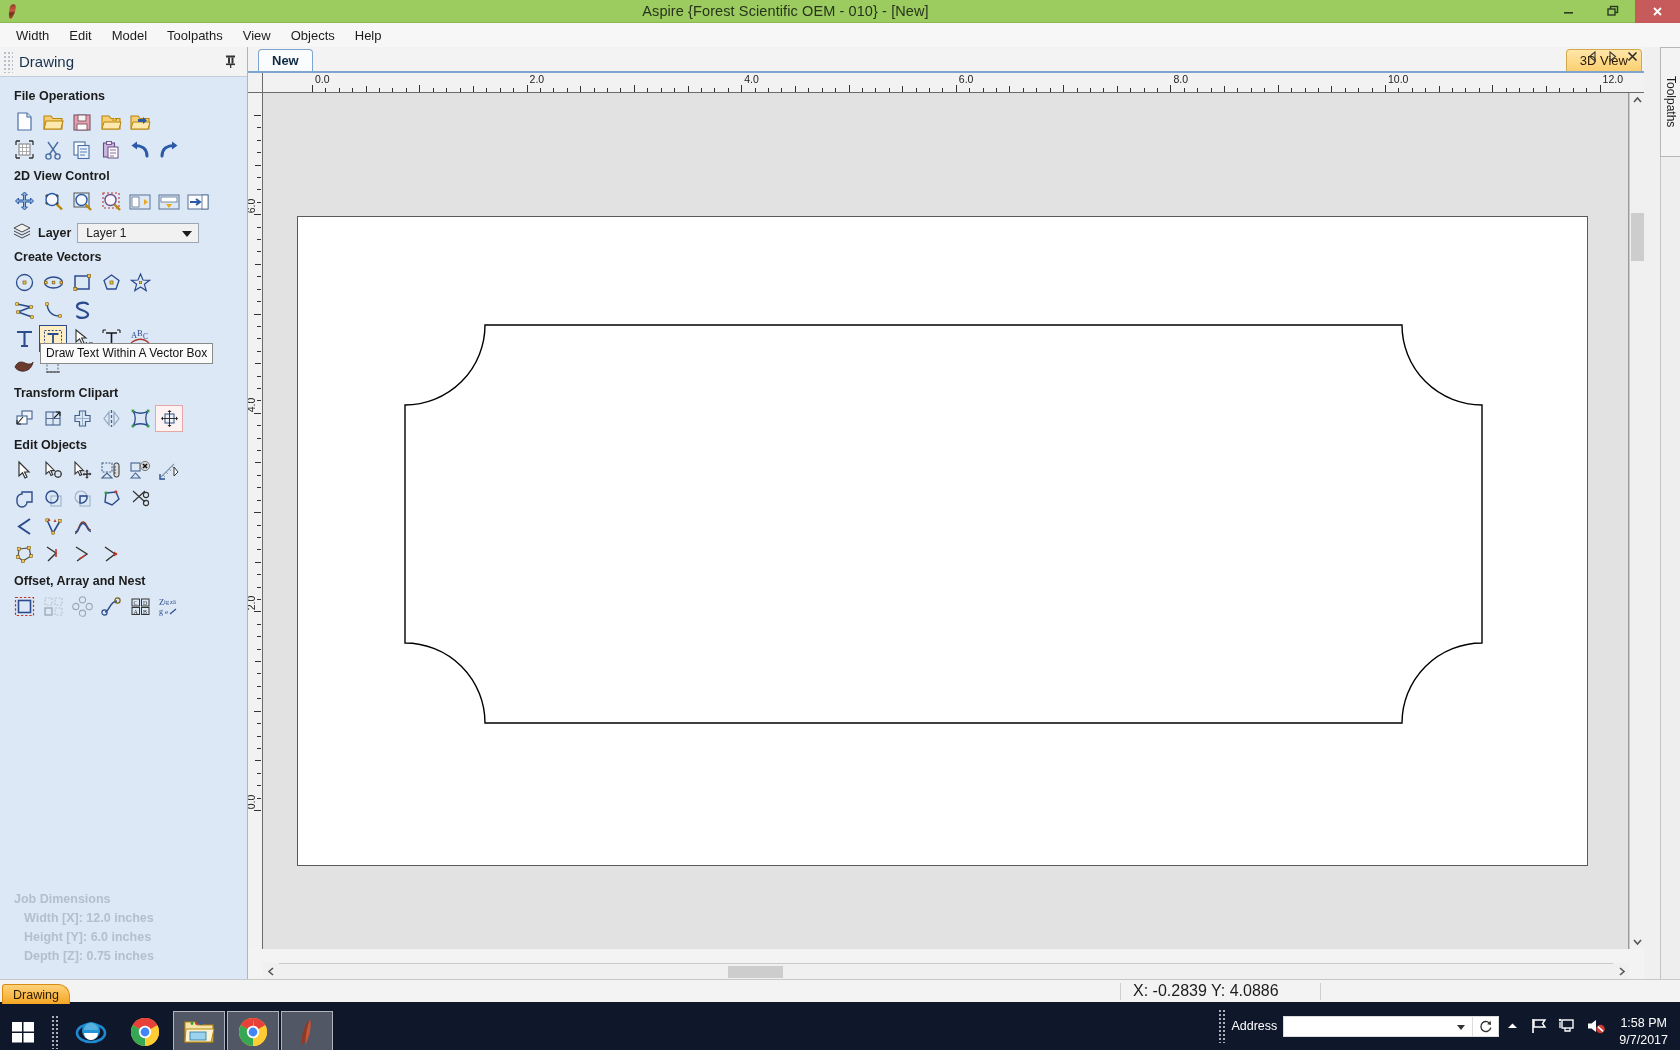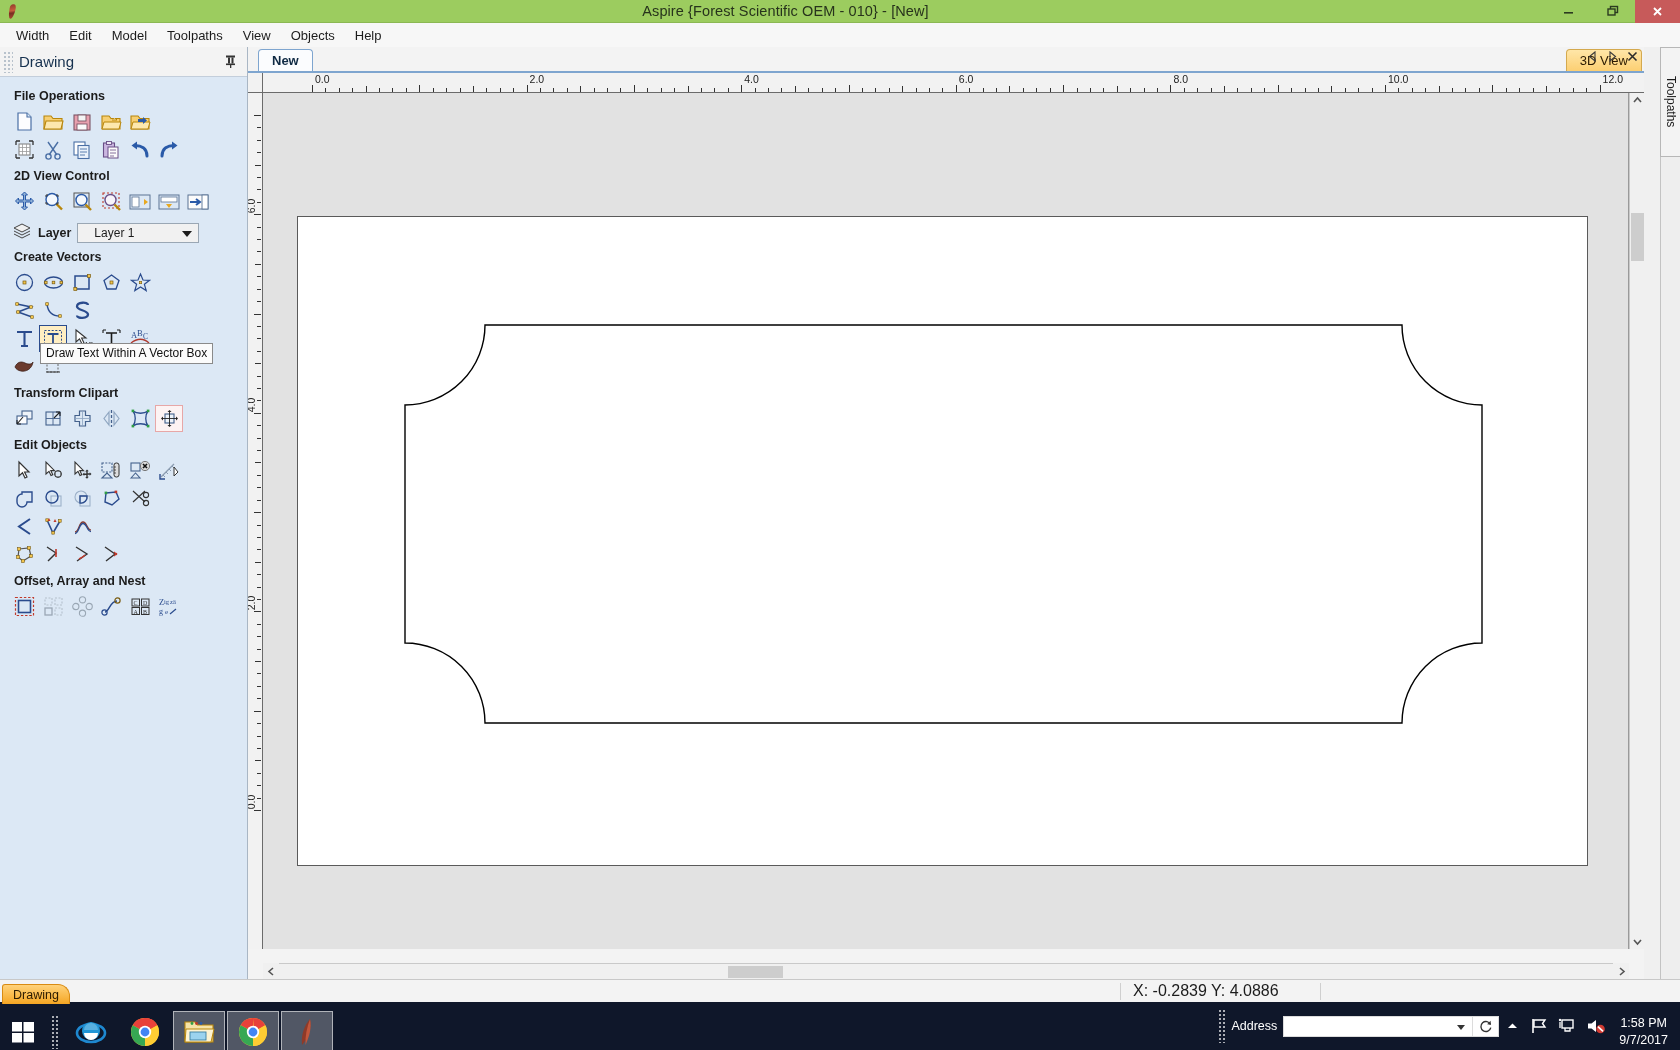--- a/index.html
+++ b/index.html
@@ -79,21 +79,21 @@
   }
   .ibtn.sel { background: #ffeec2; border: 1px solid #2a4b8d; }
   .ibtn.sel2 { border: 1px solid #e7a7a7; background: #fdf3f3; }
 
   
   #layer-row { display: flex; align-items: center; gap: 6px; margin: 7px 0 4px 2px; }
   #layer-label { font-size: 12.5px; font-weight: bold; color: #1c1c1c; }
   #layer-select {
     width: 122px; height: 20px; background: #f1f1f1; border: 1px solid #9aa7b4;
     font-size: 12px; color: #1c1c1c; display: flex; align-items: center;
-    padding-left: 16px; position: relative;
+    padding-left: 8px; position: relative;
   }
   #layer-select .caret {
     position: absolute; right: 6px; top: 7px; width: 0; height: 0;
     border-left: 5px solid transparent; border-right: 5px solid transparent;
     border-top: 6px solid #1c1c1c;
   }
 
   
   #tooltip {
     position: absolute; left: 40px; top: 296px;
@@ -799,20 +799,26 @@
             <text x="1" y="18" font-size="8" font-family="serif" fill="#2a4b8d">g</text>
             <text x="7" y="18" font-size="7" font-family="serif" fill="#2a4b8d">e</text>
             <path d="M12 18 l6 -5" stroke="#2a4b8d" stroke-width="1.2"></path>
           </svg>
       </div>
     </div>
   </div>
 
   <div id="tooltip">Draw Text Within A Vector Box</div>
 
+  <div id="jobdim">
+    <div class="jd">Job Dimensions</div>
+    <div class="jd ind">Width  [X]: 12.0 inches</div>
+    <div class="jd ind">Height [Y]: 6.0 inches</div>
+    <div class="jd ind">Depth  [Z]: 0.75 inches</div>
+  </div>
 
   <div id="dock-tabs">
     <div class="dtab active">Drawing</div>
     <div class="dtab">Modeling</div>
     <div class="dtab">3D Clipart</div>
     <div class="dtab">Layers</div>
   </div>
 </div>
 
 <div id="main">

